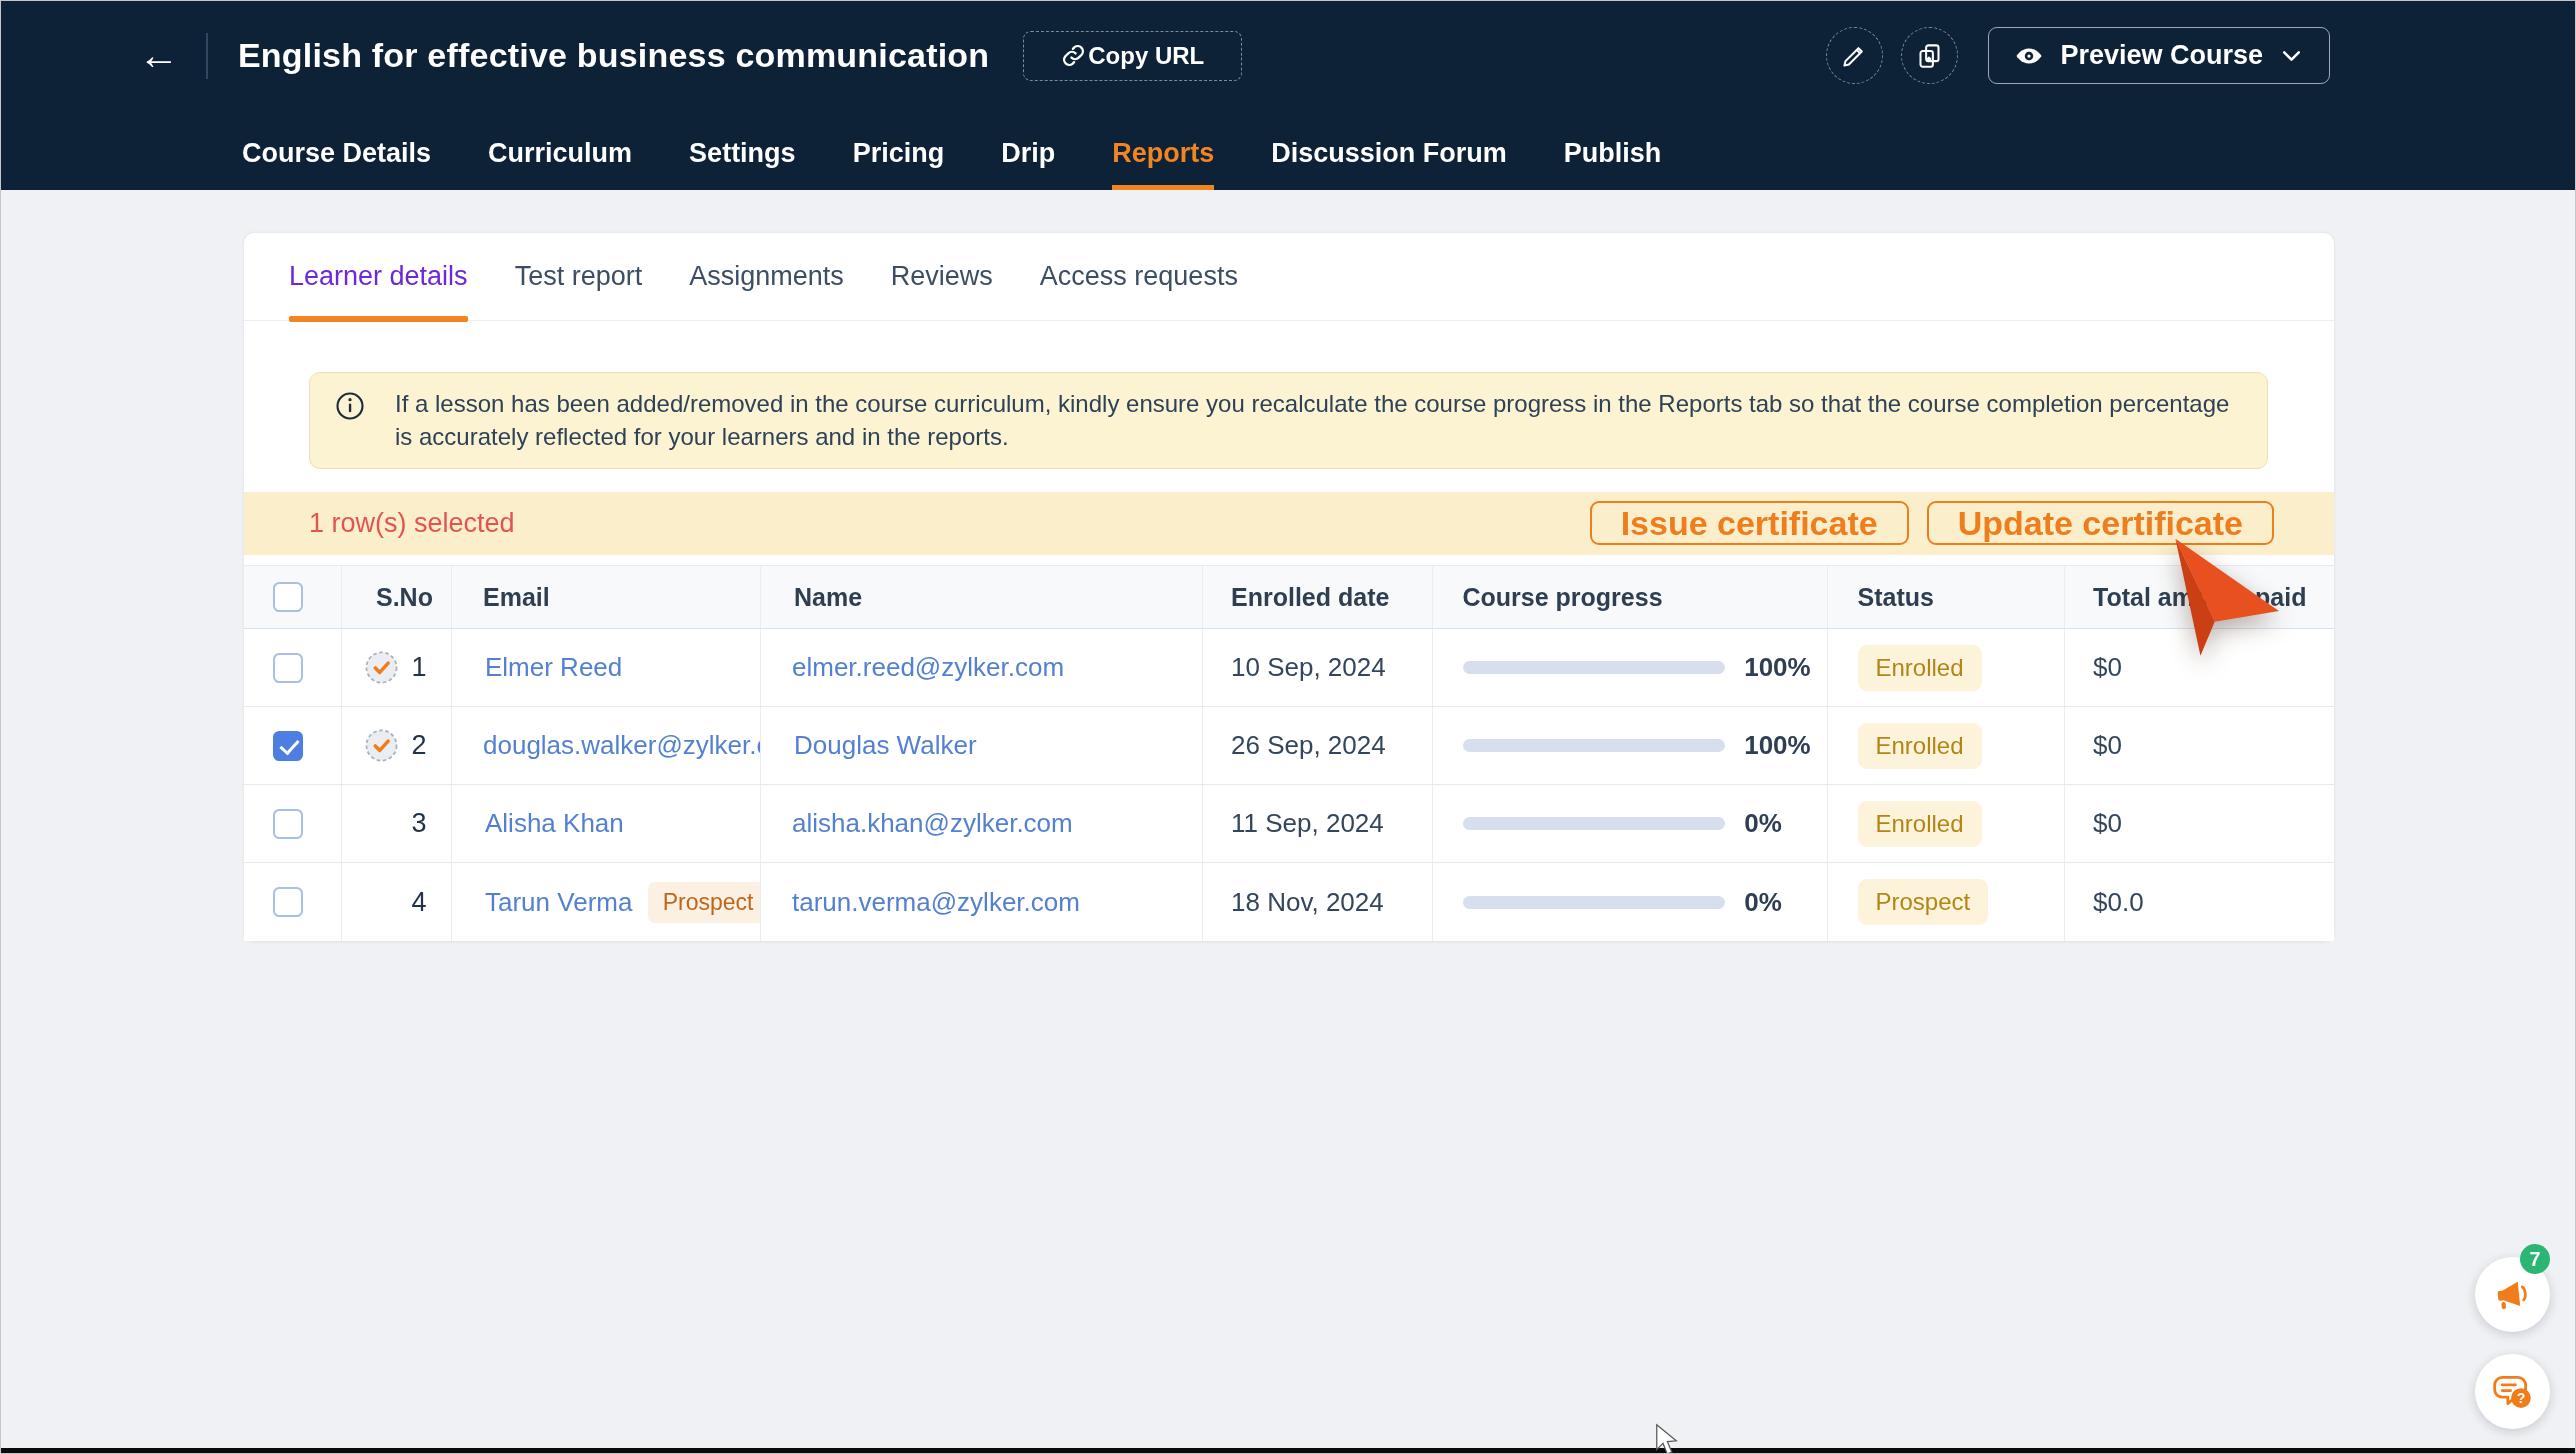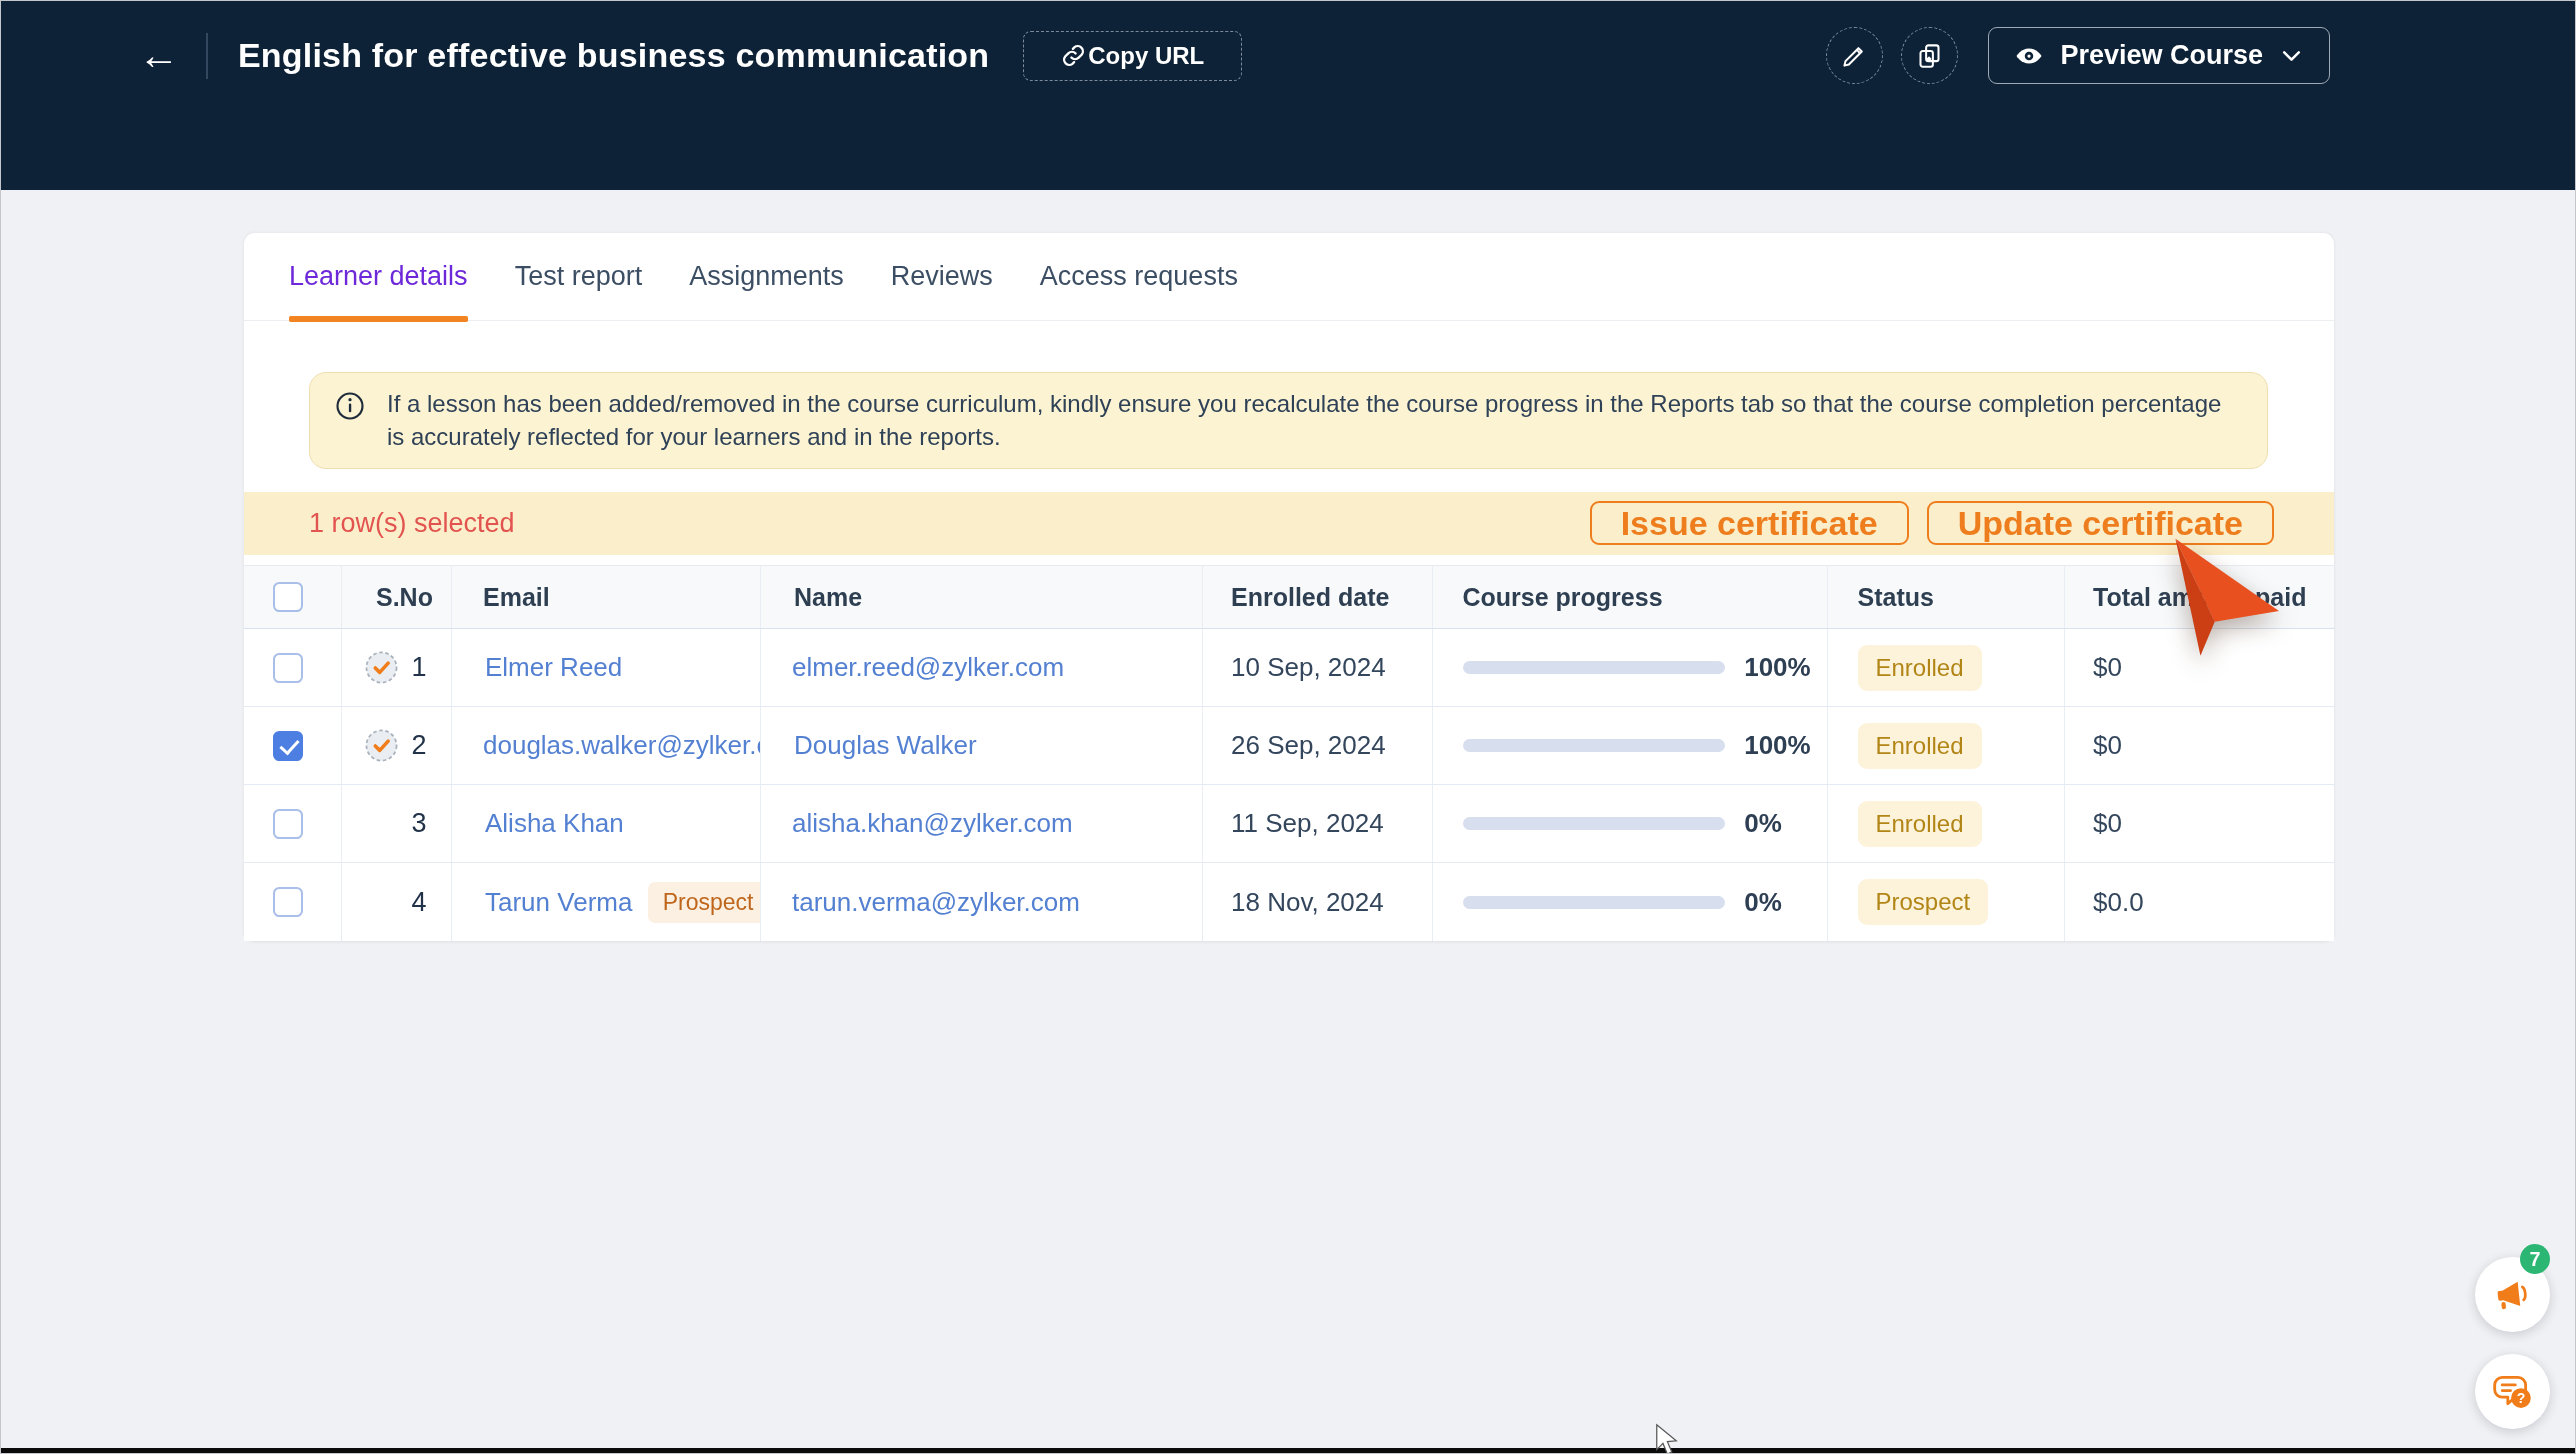--- a/index.html
+++ b/index.html
@@ -20,21 +20,21 @@
   .nav-tab{color:#fff;font-size:27px;font-weight:600;padding-bottom:21.4px;cursor:pointer;white-space:nowrap;}
   .nav-tab.active{color:#F28422;border-bottom:5.4px solid #F28422;padding-bottom:16px;}
 
   
   .card{position:absolute;left:243px;top:232px;width:2090px;height:708px;background:#fff;border-radius:10.7px;box-shadow:0 0.9px 3.6px rgba(20,30,50,.08);}
   .subtabs{height:88px;display:flex;align-items:stretch;padding-left:45px;gap:47px;border-bottom:1.8px solid #ECEEF1;border-radius:10.7px 10.7px 0 0;}
   .subtab{position:relative;display:flex;align-items:center;font-size:27px;color:#3C4E63;cursor:pointer;white-space:nowrap;}
   .subtab.active{color:#6d28d9;}
   .subtab.active::after{content:"";position:absolute;left:0;right:0;bottom:-1.8px;height:5.4px;background:#F28422;border-radius:1.8px;}
 
-  .banner{display:flex;gap:22px;margin:51px 66px 0 65px;padding:14.3px 25px;background:#FCF3D3;border:1.8px solid #EFDFB0;border-radius:17px;}
+  .banner{display:flex;gap:30px;margin:51px 66px 0 65px;padding:14.3px 25px;background:#FCF3D3;border:1.8px solid #EFDFB0;border-radius:11px;}
   .banner-icon{flex:0 0 auto;margin-top:3.6px;}
   .banner-text{font-size:24px;line-height:33px;color:#2E4156;}
 
   .selbar{margin-top:23px;height:63px;background:#FBEECB;display:flex;align-items:center;padding:0 60px 0 65px;}
   .sel-text{font-size:27px;color:#E25450;}
   .cert-btn{height:44px;padding:0 29px;border:2.7px solid #EE7D1E;border-radius:9px;background:transparent;color:#EE7D1E;font-size:34px;font-weight:600;cursor:pointer;white-space:nowrap;}
   .cert-btn + .cert-btn{margin-left:18px;}
   .sel-actions{margin-left:auto;display:flex;}
 
   
@@ -126,20 +126,30 @@
           </span>
           <span>Preview Course</span>
           <span style="display:flex;">
             <svg width="25" height="25" viewBox="0 0 24 24" fill="none" stroke="#fff" stroke-width="2.4" stroke-linecap="round" stroke-linejoin="round">
                 <path d="M5 9l7 7 7-7"></path>
               </svg>
           </span>
         </button>
       </div>
     </div>
+    <nav class="nav-tabs">
+      <span class="nav-tab">Course Details</span>
+      <span class="nav-tab">Curriculum</span>
+      <span class="nav-tab">Settings</span>
+      <span class="nav-tab">Pricing</span>
+      <span class="nav-tab">Drip</span>
+      <span class="nav-tab active">Reports</span>
+      <span class="nav-tab">Discussion Forum</span>
+      <span class="nav-tab">Publish</span>
+    </nav>
   </header>
 
   <main class="card">
 
     <div class="subtabs">
       <span class="subtab active">Learner details</span>
       <span class="subtab">Test report</span>
       <span class="subtab">Assignments</span>
       <span class="subtab">Reviews</span>
       <span class="subtab">Access requests</span>

